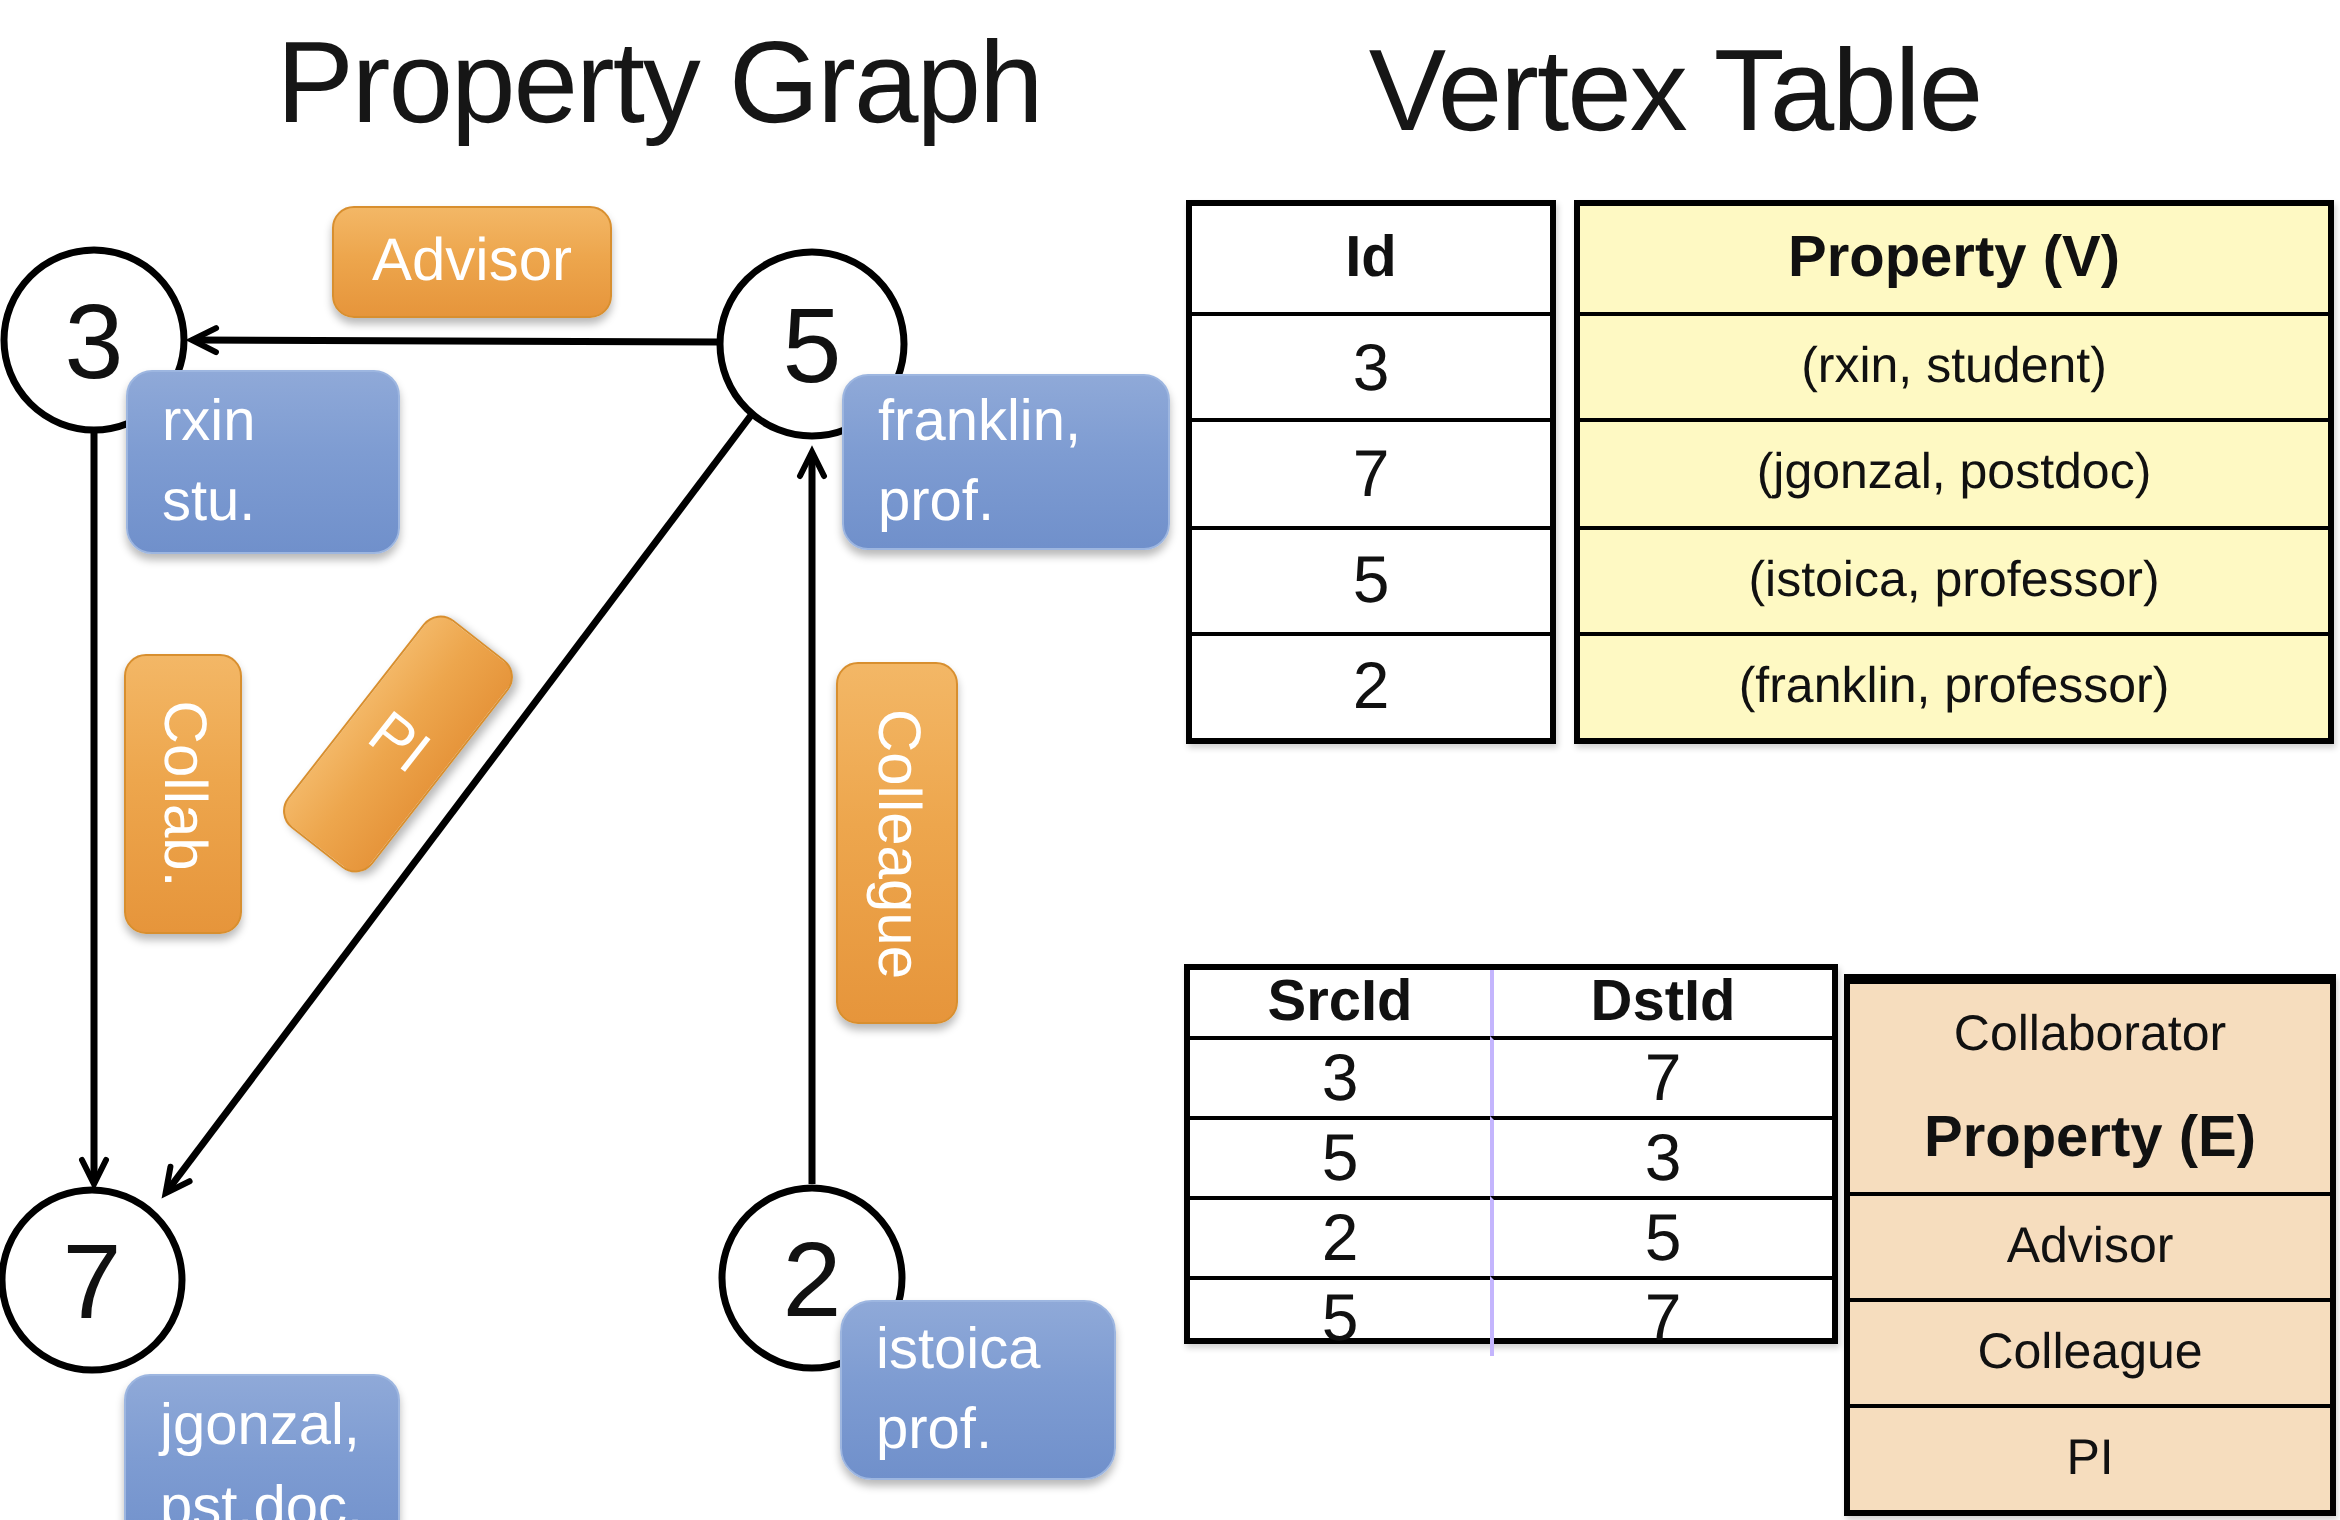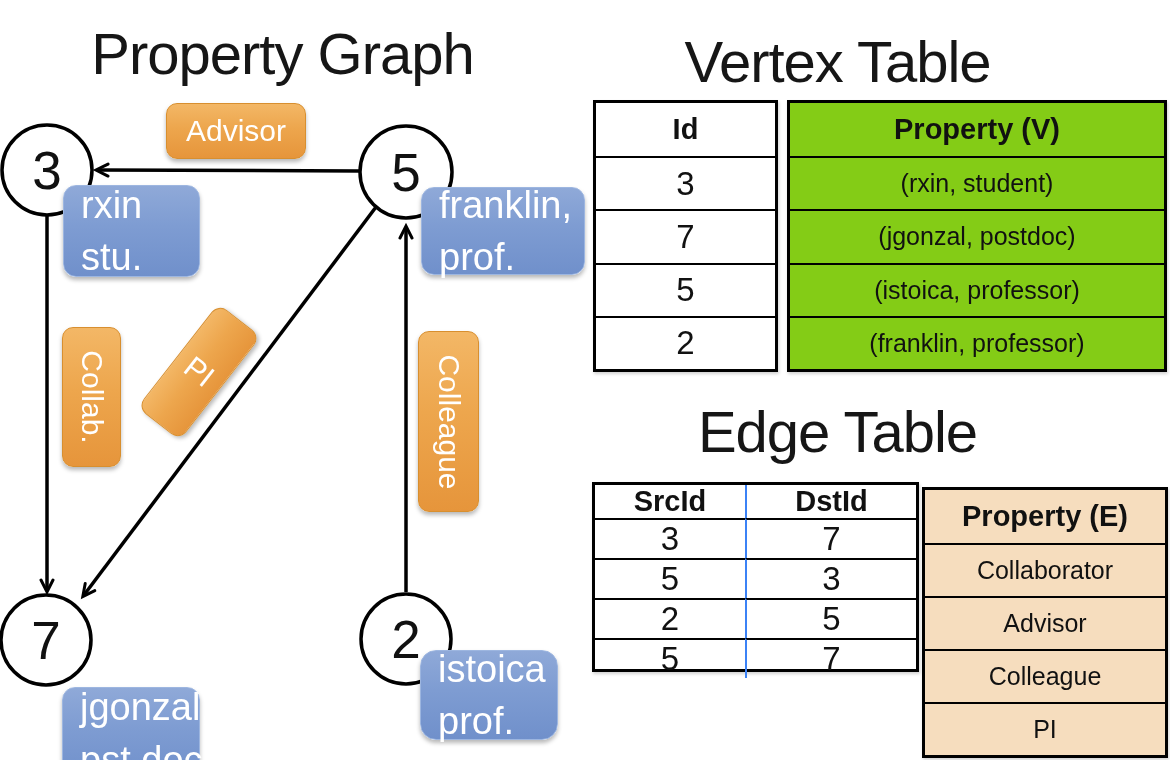--- a/index.html
+++ b/index.html
@@ -17,45 +17,45 @@
     background:linear-gradient(180deg,#F3B766 0%,#EDA64D 45%,#E6953B 100%);
     border:1px solid #d88f2f;border-radius:11px;
     box-shadow:0 3px 4px rgba(0,0,0,0.28);
     color:#fff;font-size:30px;
   }
   .bbox{
     position:absolute;display:flex;flex-direction:column;justify-content:center;
     background:linear-gradient(180deg,#8FA9D8 0%,#7E9CD2 45%,#7090CB 100%);
     border:1px solid #9db6e0;border-radius:13px;
     box-shadow:0 3px 4px rgba(0,0,0,0.28);
-    color:#fff;font-size:38px;line-height:1.38;padding-left:17px;box-sizing:border-box;
+    color:#fff;font-size:29px;line-height:1.38;padding-left:17px;box-sizing:border-box;
   }
   .vtext{transform:rotate(90deg);white-space:nowrap;}
   
   .tbl{
     position:absolute;box-sizing:border-box;border:3px solid #000;display:grid;
     box-shadow:1px 2px 3px rgba(0,0,0,0.18);background:#fff;
   }
   .cell{
     display:flex;align-items:center;justify-content:center;
     font-size:25px;color:#111;white-space:nowrap;
   }
   .cell.hdr{font-weight:bold;font-size:29px;}
   .cell.num{font-size:33px;}
   .bt{border-top:2px solid #000;}
-  .bl{border-left:2px solid #3b82f6;}
-  .vfill{background:#84cc16;}
+  .bl{border-left:2px solid #c4b5fd;}
+  .vfill{background:#fef9c3;}
   .efill{background:#F6DDBE;}
 </style>
 </head>
 <body>
 
 <div id="stage">
 
-  <div class="title" style="left:0;top:20px;width:565px;">Property Graph</div>
+  <div class="title" style="left:0;top:8px;width:565px;padding-left:47px;">Property Graph</div>
 
   <svg width="585" height="760" viewBox="0 0 585 760" style="position:absolute;left:0;top:0;">
     <defs>
       <marker id="arrow" markerUnits="userSpaceOnUse" markerWidth="20" markerHeight="20" refX="12" refY="8" orient="auto">
         <path d="M2,2 L14,8 L2,14" fill="none" stroke="#000" stroke-width="3" stroke-linecap="round"></path>
       </marker>
     </defs>
 
     <line x1="360" y1="171" x2="98" y2="170" stroke="#000" stroke-width="3.5" marker-end="url(#arrow)"></line>
     <line x1="47" y1="216" x2="47" y2="590" stroke="#000" stroke-width="3.5" marker-end="url(#arrow)"></line>
@@ -96,54 +96,53 @@
   </div>
   <div class="bbox" style="left:62px;top:687px;width:138px;height:93px;">
     <span>jgonzal,</span>
     <span>pst.doc.</span>
   </div>
   <div class="bbox" style="left:420px;top:650px;width:138px;height:90px;border-radius:16px;">
     <span>istoica</span>
     <span>prof.</span>
   </div>
 
-  <div class="title" style="left:590px;top:28px;width:495px;">Vertex Table</div>
+  <div class="title" style="left:590px;top:12px;width:495px;">Vertex Table</div>
 
   <div class="tbl" style="left:593px;top:100px;width:185px;height:272px;grid-template-rows:repeat(5,1fr);">
     <div class="cell hdr">Id</div>
     <div class="cell num bt">3</div>
     <div class="cell num bt">7</div>
     <div class="cell num bt">5</div>
     <div class="cell num bt">2</div>
   </div>
 
   <div class="tbl vfill" style="left:787px;top:100px;width:380px;height:272px;grid-template-rows:repeat(5,1fr);">
     <div class="cell hdr">Property (V)</div>
     <div class="cell bt">(rxin, student)</div>
     <div class="cell bt">(jgonzal, postdoc)</div>
     <div class="cell bt">(istoica, professor)</div>
     <div class="cell bt">(franklin, professor)</div>
   </div>
 
-  <div class="title" style="left:590px;top:398px;width:495px;">Edge Table</div>
 
   <div class="tbl" style="left:592px;top:482px;width:327px;height:190px;grid-template-columns:150px 1fr;grid-template-rows:repeat(5,1fr);">
     <div class="cell hdr">SrcId</div>
     <div class="cell hdr bl">DstId</div>
     <div class="cell num bt">3</div>
     <div class="cell num bt bl">7</div>
     <div class="cell num bt">5</div>
     <div class="cell num bt bl">3</div>
     <div class="cell num bt">2</div>
     <div class="cell num bt bl">5</div>
     <div class="cell num bt">5</div>
     <div class="cell num bt bl">7</div>
   </div>
 
   <div class="tbl efill" style="left:922px;top:487px;width:246px;height:271px;grid-template-rows:repeat(5,1fr);">
+    <div class="cell bt">Collaborator</div>
     <div class="cell hdr">Property (E)</div>
-    <div class="cell bt">Collaborator</div>
     <div class="cell bt">Advisor</div>
     <div class="cell bt">Colleague</div>
     <div class="cell bt">PI</div>
   </div>
 
 </div>
 
 </body></html>

